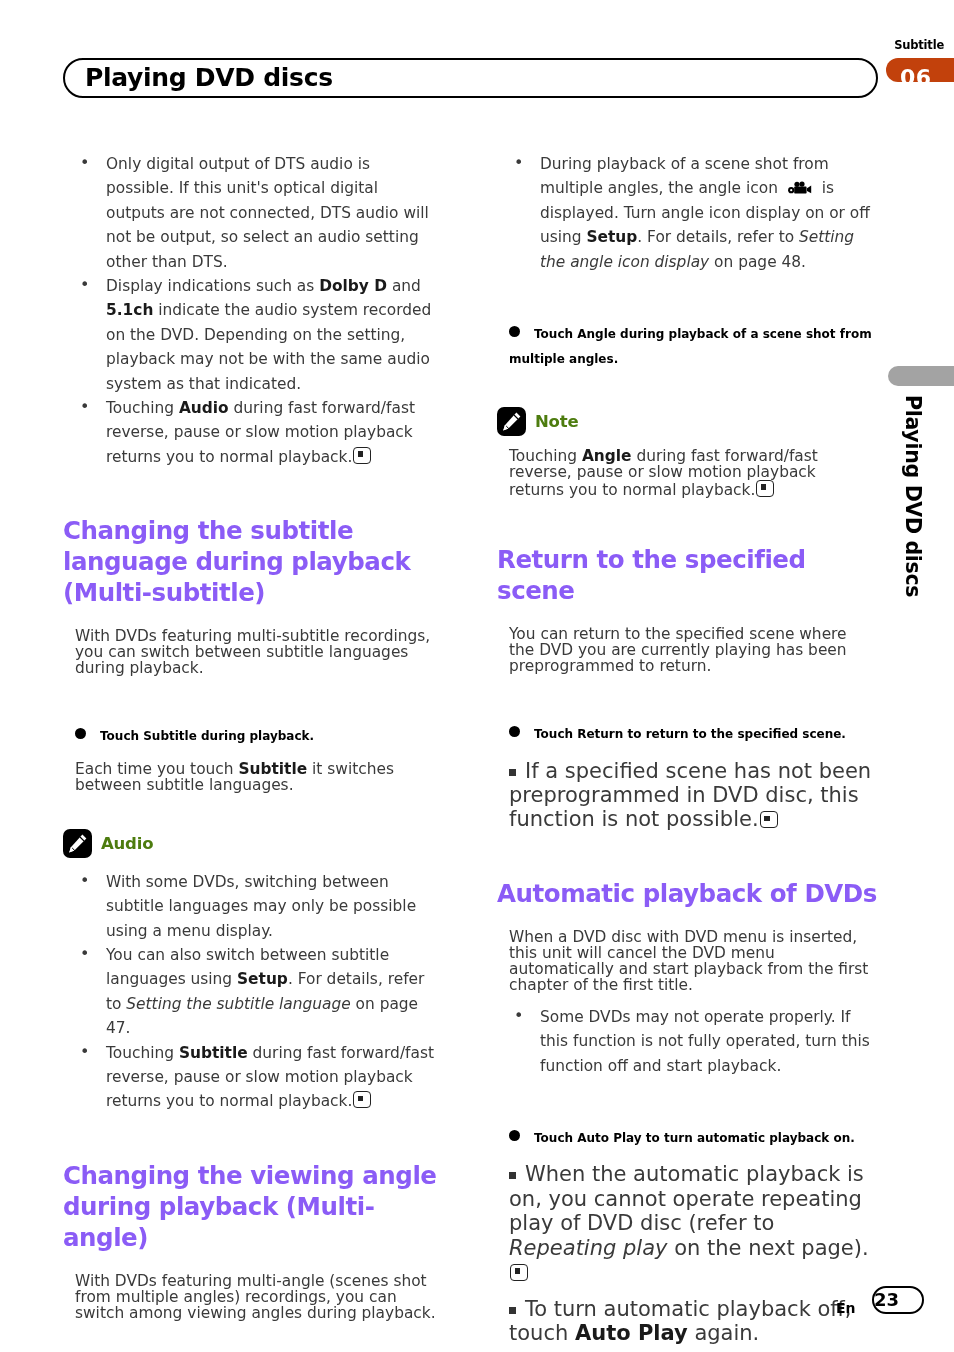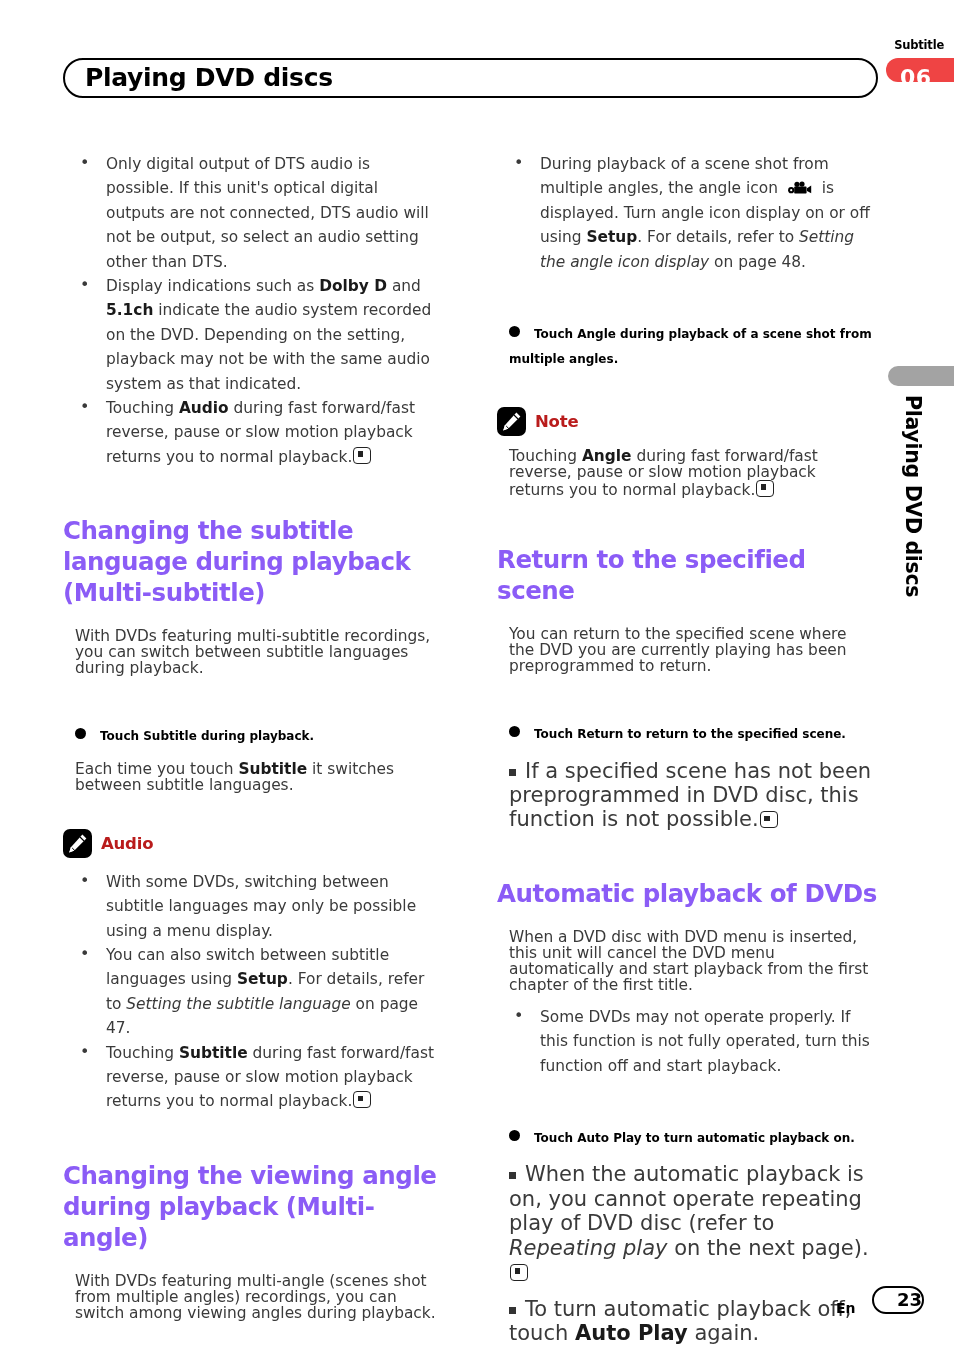--- a/index.html
+++ b/index.html
@@ -53,21 +53,21 @@
     font-weight: bold;
     color: #000;
     letter-spacing: -0.2px;
   }
   .section-badge {
     position: absolute;
     right: 0;
     top: 58px;
     width: 68px;
     height: 24px;
-    background: #ef4444;
+    background: #c2410c;
     border-top-left-radius: 20px;
     border-bottom-left-radius: 20px;
   }
   .section-badge span {
     position: absolute;
     left: 14px;
     top: 7px;
     font-size: 22px;
     font-weight: bold;
     color: #fff;
@@ -172,21 +172,21 @@
     height: 29px;
     background: #000;
     border-radius: 7px;
     position: relative;
     flex: 0 0 auto;
   }
   .note-icon svg { position: absolute; left: 4px; top: 4px; }
   .note-label {
     font-size: 16.5px;
     font-weight: bold;
-    color: #b91c1c;
+    color: #4d7c0f;
     letter-spacing: -0.2px;
     text-align: right;
   }
 
   
   .endmark {
     display: inline-block;
     width: 16px;
     height: 15px;
     border: 1.6px solid #222;
@@ -249,21 +249,21 @@
   }
   .footer-page {
     position: absolute;
     left: 872px;
     top: 1286px;
     width: 52px;
     height: 28px;
     border: 2px solid #000;
     border-radius: 15px;
     box-sizing: border-box;
-    text-align: right;
+    text-align: left;
     line-height: 24px;
     font-size: 18px;
     font-weight: bold;
     color: #000;
   }
 
   .sp-8  { height: 8px; }
   .sp-24 { height: 24px; }
   .sp-34 { height: 34px; }
 </style>

